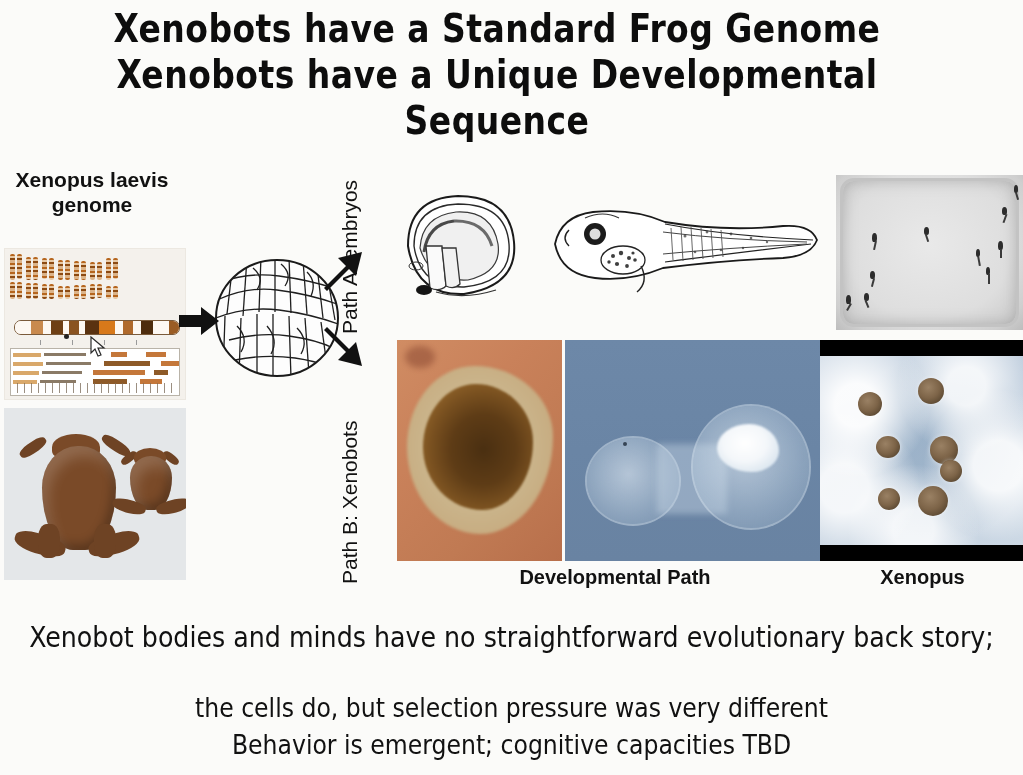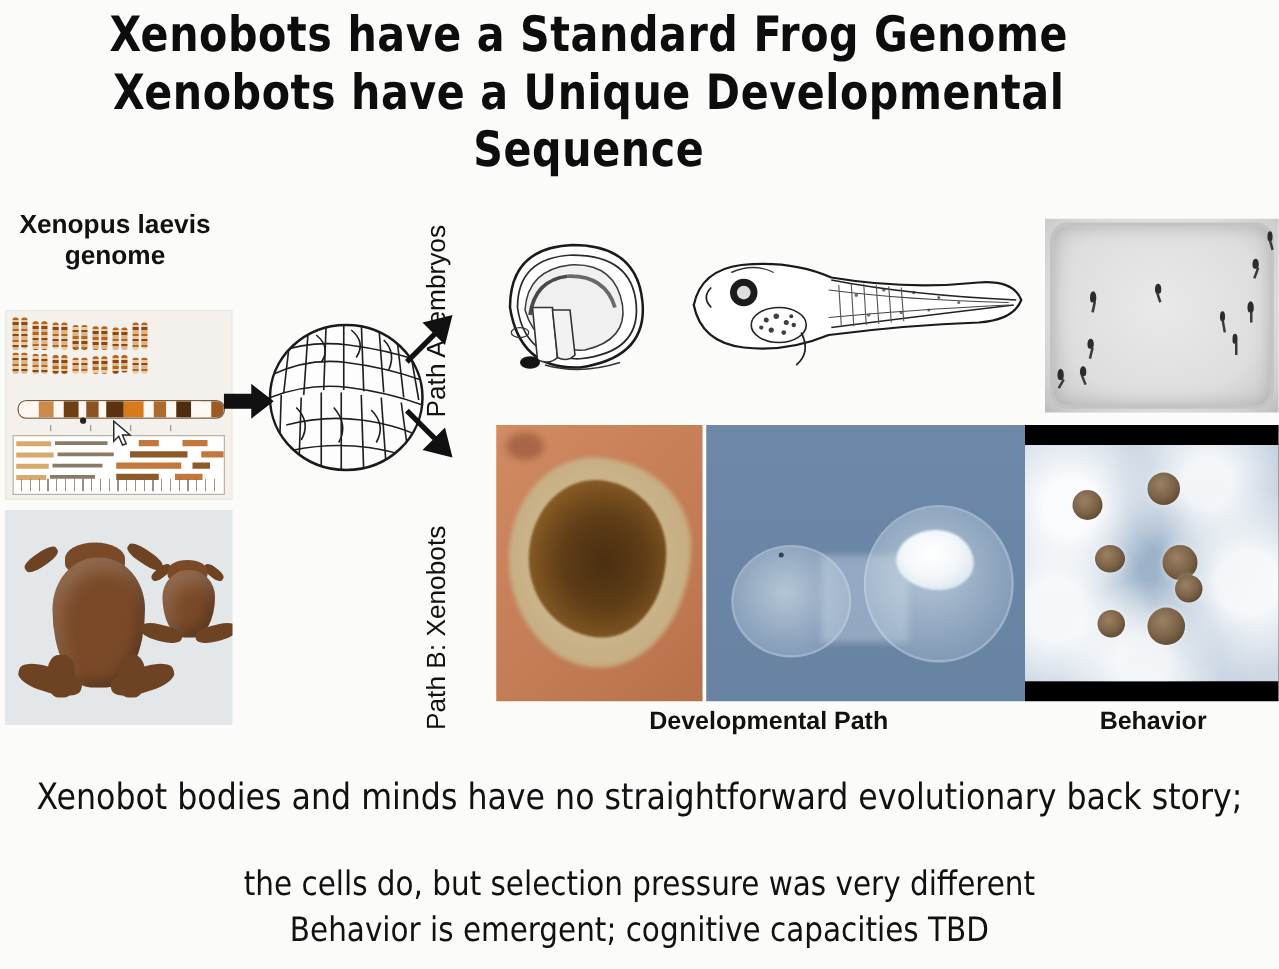--- a/index.html
+++ b/index.html
@@ -6,21 +6,21 @@
   html,body{margin:0;padding:0;}
   body{
     width:1023px;height:775px;overflow:hidden;
     background:#fbfbf9;
     font-family:"Liberation Sans","DejaVu Sans",sans-serif;
     position:relative;
   }
   #slide{position:relative;width:1023px;height:775px;}
 
   
-  .title-block{position:absolute;left:0;top:6px;width:942px;text-align:center;}
+  .title-block{position:absolute;left:0;top:6px;width:942px;text-align:center;padding-left:26px;}
   .title-line{
     font-family:"DejaVu Sans Condensed","Liberation Sans",sans-serif;
     font-weight:700;color:#0d0d0d;
     letter-spacing:.5px;
     line-height:1.18;
     transform:scaleX(.94);
   }
   .title-1{font-size:39px;}
   .title-2{font-size:39px;}
 
@@ -510,19 +510,19 @@
     <i class="bot" style="left:38px;top:52px;width:24px;height:24px;"></i>
     <i class="bot" style="left:98px;top:38px;width:26px;height:26px;"></i>
     <i class="bot" style="left:56px;top:96px;width:24px;height:22px;"></i>
     <i class="bot" style="left:110px;top:96px;width:28px;height:28px;"></i>
     <i class="bot" style="left:120px;top:120px;width:22px;height:22px;"></i>
     <i class="bot" style="left:58px;top:148px;width:22px;height:22px;"></i>
     <i class="bot" style="left:98px;top:146px;width:30px;height:30px;"></i>
   </div>
 
   <div class="cap" id="cap-dev">Developmental Path</div>
-  <div class="cap" id="cap-beh">Behavior</div>
+  <div class="cap" id="cap-beh">Xenopus</div>
 
   <div class="bottom" id="b1">Xenobot bodies and minds have no straightforward evolutionary back story;</div>
   <div class="bottom" id="b2">the cells do, but selection pressure was very different</div>
   <div class="bottom" id="b3">Behavior is emergent; cognitive capacities TBD</div>
 
 </div>
 
 </body></html>

